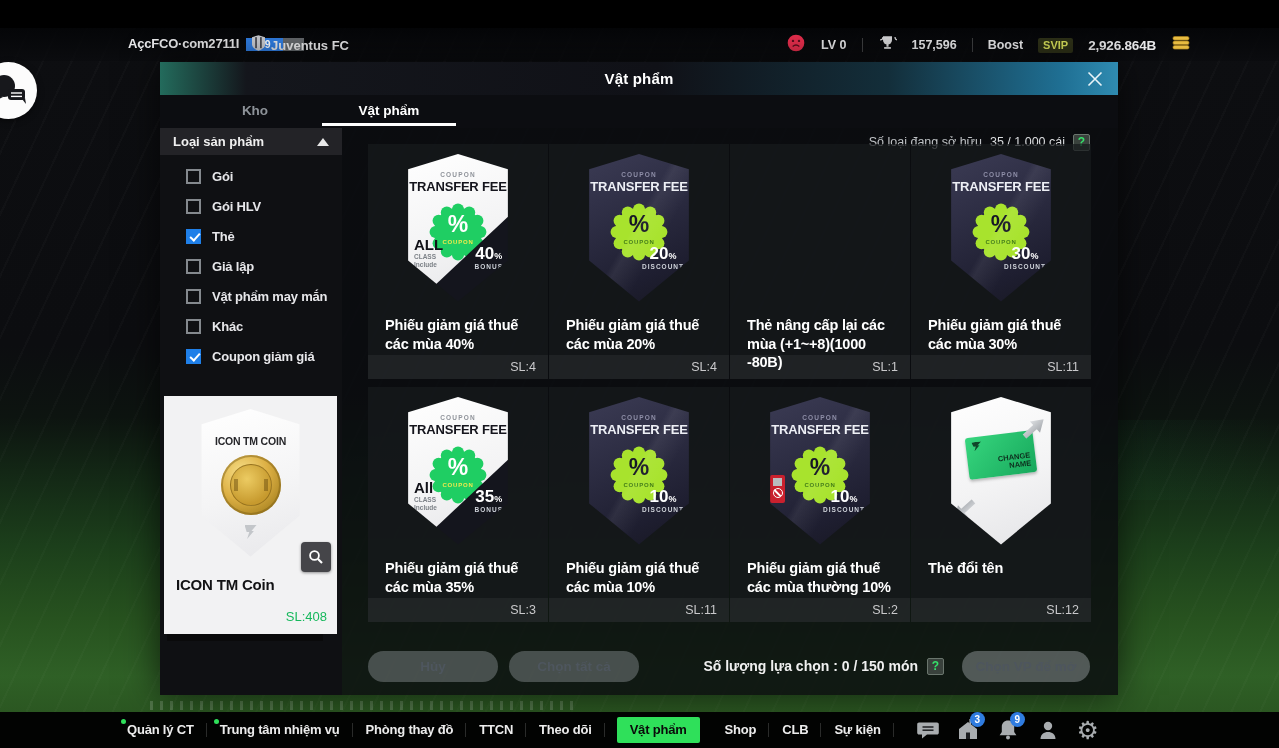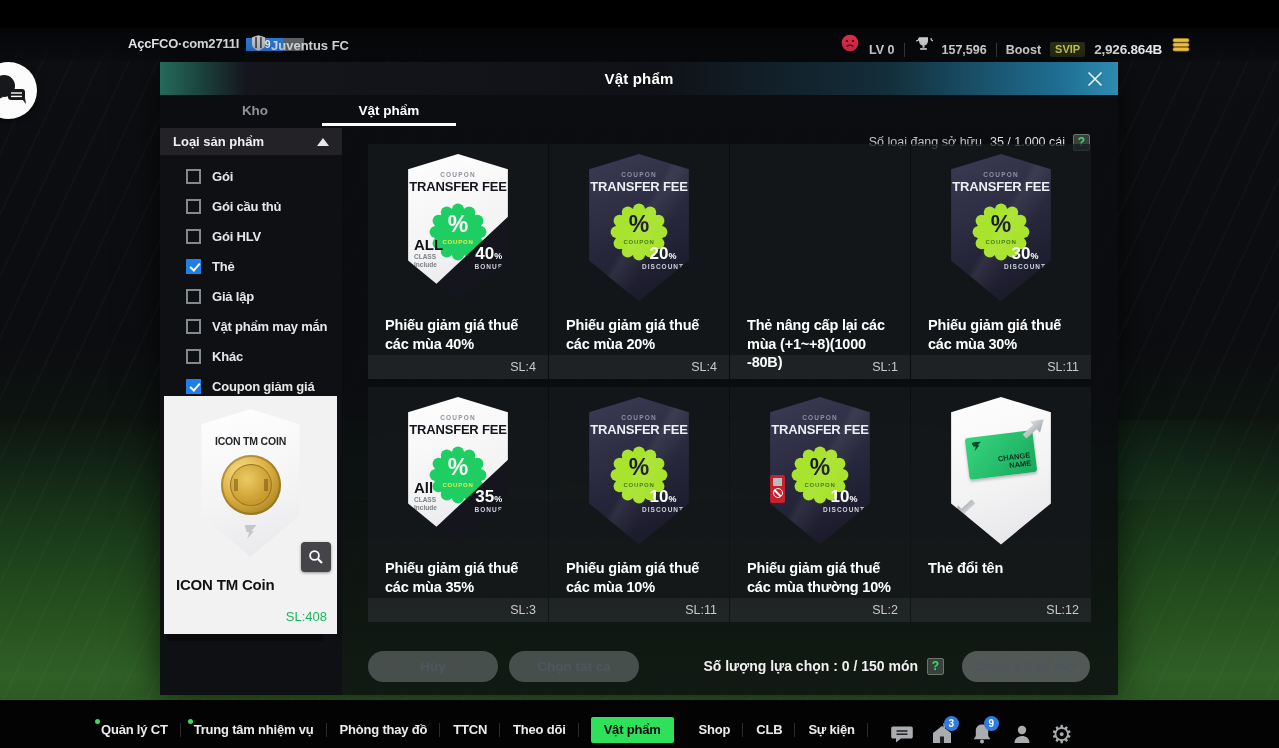--- a/index.html
+++ b/index.html
@@ -33,21 +33,21 @@
   
   .hud { position:absolute; top:0; left:0; right:0; height:33px;
     background:linear-gradient(180deg, rgba(4,5,7,0.92), rgba(10,11,14,0.72)); color:#e9e9eb; }
   .hud-account { position:absolute; left:128px; top:8px; display:flex; align-items:flex-end; gap:7px; }
   .acct-name { font-size:13px; font-weight:bold; letter-spacing:-0.2px; }
   .xp { width:58px; height:13px; background:#63676b; position:relative; }
   .xp-fill { position:absolute; left:0; top:0; bottom:0; width:37px; background:#2f7ce0; }
   .xp-num { position:absolute; left:7px; top:0; line-height:13px; font-size:10.5px; font-weight:bold; color:#fff; }
   .hud-club { position:absolute; left:252px; top:7px; display:flex; align-items:center; gap:6px; }
   .club-name { font-size:13px; font-weight:bold; }
-  .hud-right { position:absolute; right:88px; top:5px; display:flex; align-items:flex-end; gap:9px; }
+  .hud-right { position:absolute; right:88px; top:5px; display:flex; align-items:center; gap:15px; }
   .hud-sep { width:1px; height:14px; background:rgba(255,255,255,0.22); }
   .lv-label, .trophy-count { font-size:12.5px; font-weight:bold; }
   .boost-label { font-size:12.5px; font-weight:bold; }
   .svip-badge { background:#2e3118; color:#d6de5a; font-size:11px; font-weight:bold; padding:1px 5px 2px; border-radius:2px; }
   .currency { font-size:13.5px; font-weight:bold; letter-spacing:-0.2px; }
 
   
   .chat-fab { position:absolute; left:-20px; top:34px; width:57px; height:57px; border-radius:50%;
     background:#fcfcfc; box-shadow:0 2px 6px rgba(0,0,0,.5); }
   .chat-fab svg { position:absolute; inset:0; }
@@ -170,21 +170,21 @@
   
   .footer-row { position:absolute; left:26px; right:28px; bottom:13px; height:32px; display:flex; align-items:center; }
   .pill-btn { height:31px; border-radius:16px; background:rgba(190,196,202,0.32); border:none;
     font-family:inherit; font-size:13.5px; font-weight:bold; color:#4e565e; cursor:pointer; }
   .btn-cancel { width:130px; } .btn-select-all { width:130px; margin-left:11px; }
   .selection-text { margin-left:auto; font-size:14px; font-weight:bold; color:#f0f0f0; }
   .footer-row .help-badge { margin-left:9px; }
   .btn-open { width:128px; margin-left:18px; background:rgba(203,209,214,0.35); }
 
   
-  .navbar { position:absolute; left:0; right:0; bottom:0; height:48px; background:#020302; display:flex; align-items:flex-end; padding-left:88px; }
+  .navbar { position:absolute; left:0; right:0; bottom:0; height:36px; background:#020302; display:flex; align-items:center; padding-left:114px; }
   .nav-item { position:relative; padding:0 13px; font-size:13px; font-weight:bold; color:#ececec; line-height:36px; cursor:pointer; letter-spacing:-0.2px; }
   .nav-item::after { content:""; position:absolute; right:0; top:11px; height:14px; width:1px; background:rgba(255,255,255,0.16); }
   .nav-item.dot::before { content:""; position:absolute; left:7px; top:7px; width:5px; height:5px; border-radius:50%; background:#2fe05a; }
   .nav-item.active { background:#2fe05a; color:#0a0a0a; line-height:26px; height:26px; margin:0 12px; padding:0 13px; border-radius:2px; align-self:center; }
   .nav-item.active::after { display:none; }
   .nav-icons { display:flex; align-items:center; margin-left:14px; }
   .nav-icon { position:relative; width:28px; height:28px; margin:0 6px; display:flex; align-items:center; justify-content:center; cursor:pointer; }
   .nav-badge { position:absolute; top:-4px; right:-3px; min-width:15px; height:15px; border-radius:8px; background:#2f7ce0;
     color:#fff; font-size:10px; font-weight:bold; display:flex; align-items:center; justify-content:center; padding:0 3px; }
   .gear-glyph { font-family:"DejaVu Sans", sans-serif; font-size:25px; color:#a9adb0; line-height:1; }
@@ -280,24 +280,20 @@
 
         <div class="sidebar">
           <div class="filter-header">
             <span>Loại sản phẩm</span>
             <span class="tri-up"></span>
           </div>
           <div class="filter-list" id="filter-list">
               <div class="filter-row">
                 <span class="cb"></span>
                 <span class="f-label">Gói</span>
-              </div>
-              <div class="filter-row">
-                <span class="cb"></span>
-                <span class="f-label">Gói cầu thủ</span>
               </div>
               <div class="filter-row">
                 <span class="cb"></span>
                 <span class="f-label">Gói HLV</span>
               </div>
               <div class="filter-row">
                 <span class="cb checked"></span>
                 <span class="f-label">Thẻ</span>
               </div>
               <div class="filter-row">

